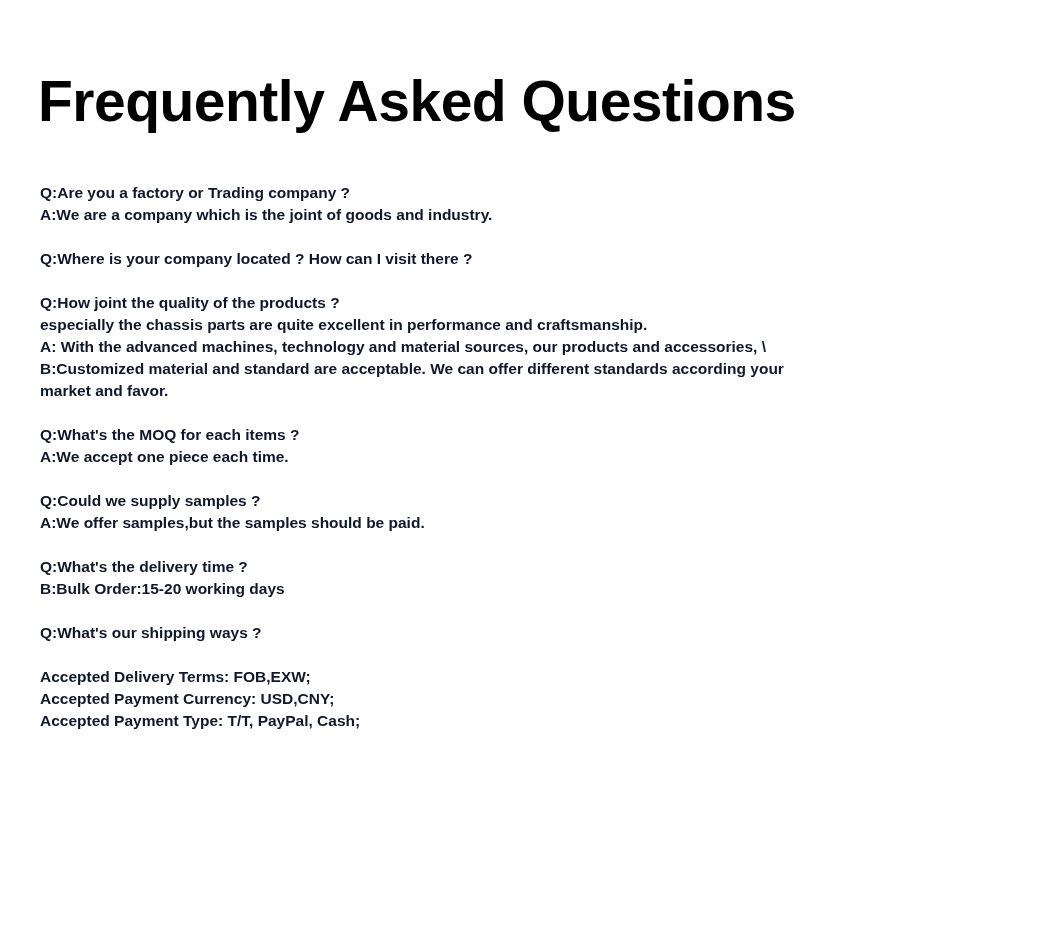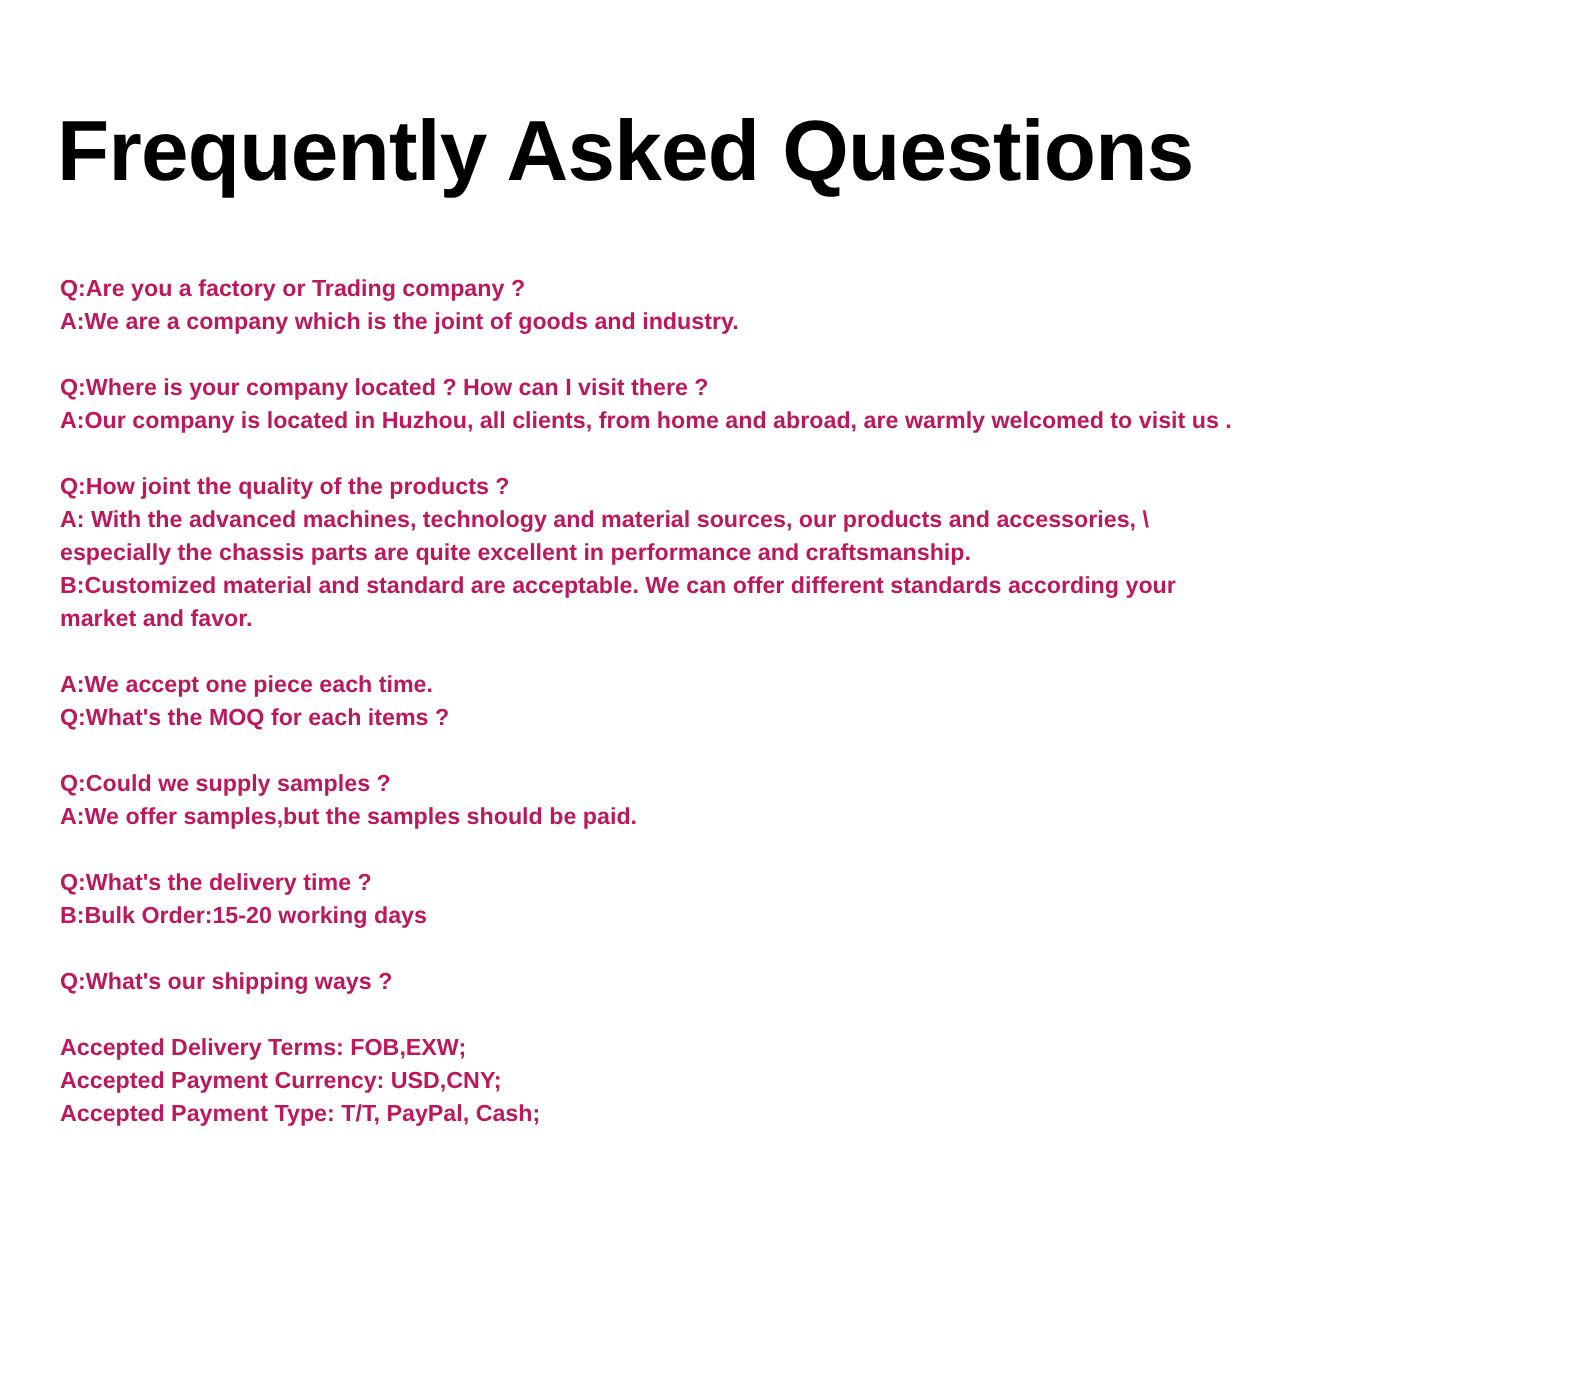--- a/index.html
+++ b/index.html
@@ -33,48 +33,47 @@
   .faq-list {
     margin: 50px 30px 0 40px;
   }
   .faq-block {
     margin: 0 0 22px 0;
   }
   .faq-line {
     font-size: 15.5px;
     font-weight: 700;
     line-height: 22px;
-    color: #be185d;
+    color: #0f172a;
     white-space: pre-wrap;
   }
 </style>
 </head>
 <body>
 
 <div class="page">
   <h1 class="page-title">Frequently Asked Questions</h1>
   <div class="faq-list">
       <div class="faq-block">
         <div class="faq-line">Q:Are you a factory or Trading company ?</div>
         <div class="faq-line">A:We are a company which is the joint of goods and industry.</div>
       </div>
       <div class="faq-block">
         <div class="faq-line">Q:Where is your company located ? How can I visit there ?</div>
-        <div class="faq-line">A:Our company is located in Huzhou, all clients, from home and abroad, are warmly welcomed to visit us .</div>
       </div>
       <div class="faq-block">
         <div class="faq-line">Q:How joint the quality of the products ?</div>
+        <div class="faq-line">especially the chassis parts are quite excellent in performance and craftsmanship.</div>
         <div class="faq-line">A: With the advanced machines, technology and material sources, our products and accessories, \</div>
-        <div class="faq-line">especially the chassis parts are quite excellent in performance and craftsmanship.</div>
         <div class="faq-line">B:Customized material and standard are acceptable. We can offer different standards according your</div>
         <div class="faq-line">market and favor.</div>
       </div>
       <div class="faq-block">
+        <div class="faq-line">Q:What's the MOQ for each items ?</div>
         <div class="faq-line">A:We accept one piece each time.</div>
-        <div class="faq-line">Q:What's the MOQ for each items ?</div>
       </div>
       <div class="faq-block">
         <div class="faq-line">Q:Could we supply samples ?</div>
         <div class="faq-line">A:We offer samples,but the samples should be paid.</div>
       </div>
       <div class="faq-block">
         <div class="faq-line">Q:What's the delivery time ?</div>
         <div class="faq-line">B:Bulk Order:15-20 working days</div>
       </div>
       <div class="faq-block">

